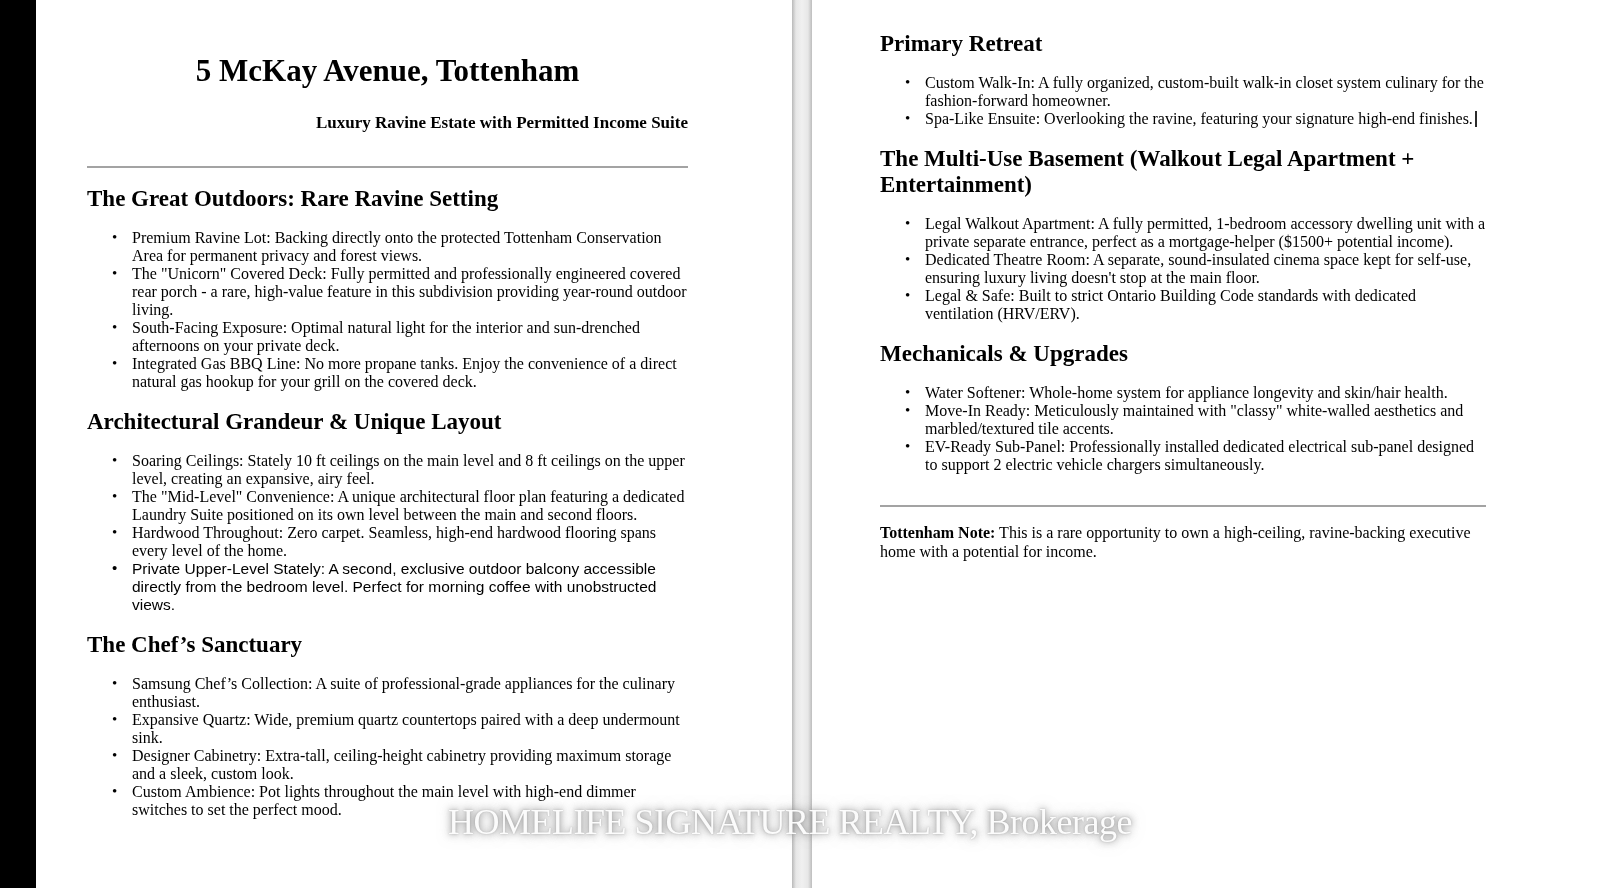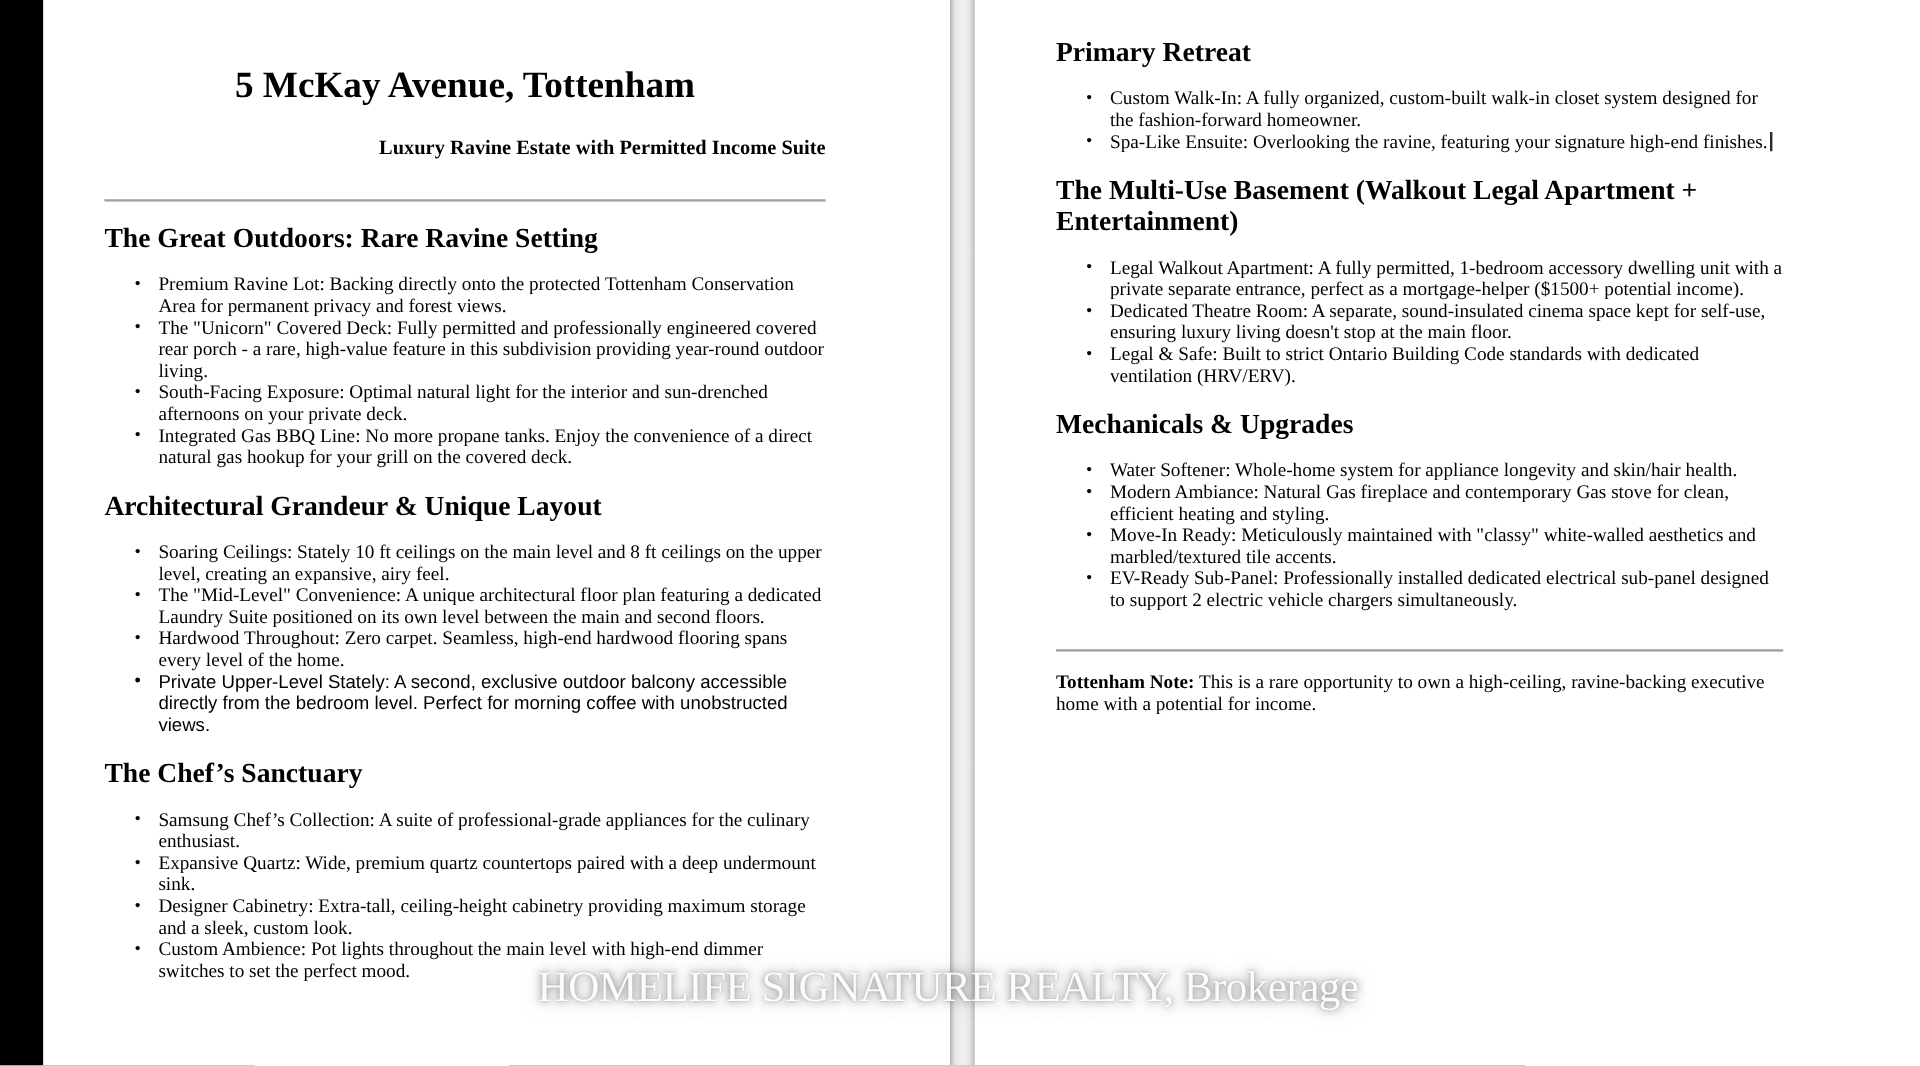--- a/index.html
+++ b/index.html
@@ -1,18 +1,18 @@
 <!DOCTYPE html>
 <html><head>
 <meta charset="utf-8">
 <style>
   html,body { margin:0; padding:0; background:#ffffff; }
   .screen {
     position:relative; width:1600px; height:888px; overflow:hidden;
-    background:#737373; color:#000;
+    background:#4c1d95; color:#000;
     font-family:"Liberation Serif","DejaVu Serif",serif;
   }
   .edge-strip { position:absolute; left:0; top:0; width:36px; height:888px; background:#000; }
   .page { position:absolute; top:0; height:888px; background:#fff; }
   .page-left  { left:36px;  width:756px; }
   .page-right { left:812px; width:788px; }
   .gutter {
     position:absolute; left:792px; top:0; width:20px; height:888px;
     background:linear-gradient(90deg,#b9b9b9 0%, #e7e7e7 20%, #f0f0f0 50%, #e7e7e7 80%, #bdbdbd 100%);
   }
@@ -84,33 +84,32 @@
     </div>
   </div>
 
   <div class="gutter"></div>
 
   <div class="page page-right">
     <div class="content">
       <div class="sections">
           <h2 class="section-heading">Primary Retreat</h2>
           <ul class="bullets">
-            <li class="bullet">Custom Walk-In: A fully organized, custom-built walk-in closet system designed for the fashion-forward homeowner.</li>
+            <li class="bullet">Custom Walk-In: A fully organized, custom-built walk-in closet system culinary for the fashion-forward homeowner.</li>
             <li class="bullet">Spa-Like Ensuite: Overlooking the ravine, featuring your signature high-end finishes.<span class="caret"></span></li>
           </ul>
           <h2 class="section-heading">The Multi-Use Basement (Walkout Legal Apartment + Entertainment)</h2>
           <ul class="bullets">
             <li class="bullet">Legal Walkout Apartment: A fully permitted, 1-bedroom accessory dwelling unit with a private separate entrance, perfect as a mortgage-helper ($1500+ potential income).</li>
             <li class="bullet">Dedicated Theatre Room: A separate, sound-insulated cinema space kept for self-use, ensuring luxury living doesn't stop at the main floor.</li>
             <li class="bullet">Legal &amp; Safe: Built to strict Ontario Building Code standards with dedicated ventilation (HRV/ERV).</li>
           </ul>
           <h2 class="section-heading">Mechanicals &amp; Upgrades</h2>
           <ul class="bullets">
             <li class="bullet">Water Softener: Whole-home system for appliance longevity and skin/hair health.</li>
-            <li class="bullet">Modern Ambiance: Natural Gas fireplace and contemporary Gas stove for clean, efficient heating and styling.</li>
             <li class="bullet">Move-In Ready: Meticulously maintained with "classy" white-walled aesthetics and marbled/textured tile accents.</li>
             <li class="bullet">EV-Ready Sub-Panel: Professionally installed dedicated electrical sub-panel designed to support 2 electric vehicle chargers simultaneously.</li>
           </ul>
         </div>
       <hr class="note-rule">
       <p class="note"><span class="note-label">Tottenham Note:</span><span> This is a rare opportunity to own a high-ceiling, ravine-backing executive home with a potential for income.</span></p>
     </div>
   </div>
 
   <div class="watermark">HOMELIFE SIGNATURE REALTY, Brokerage</div>

